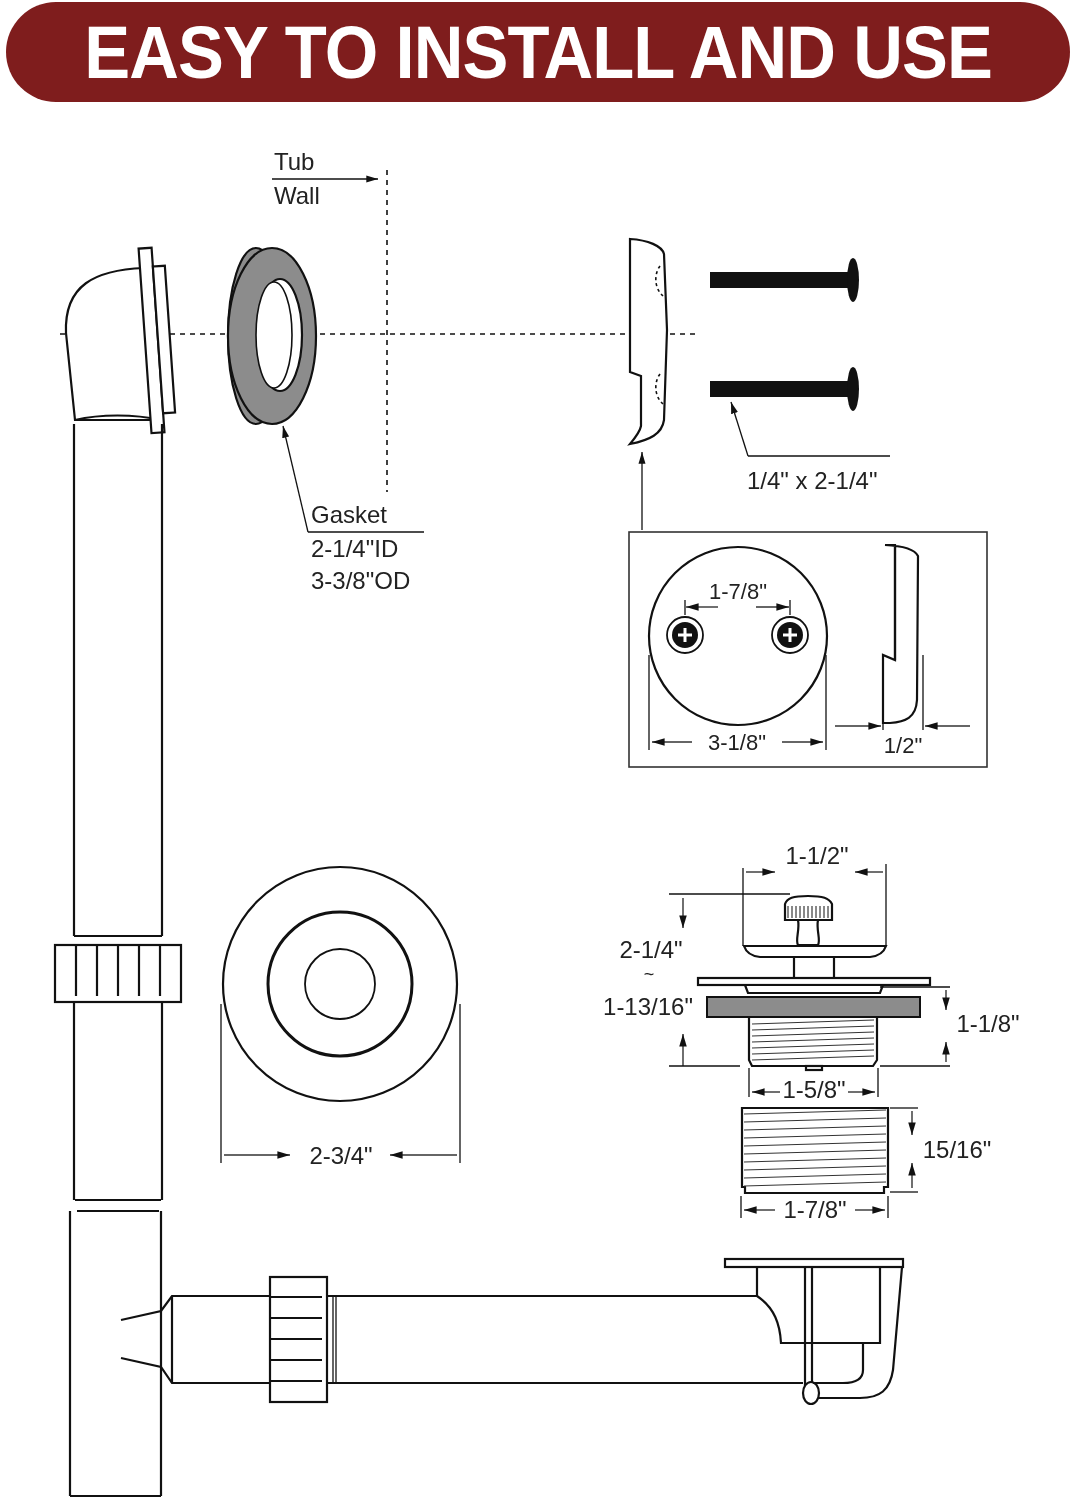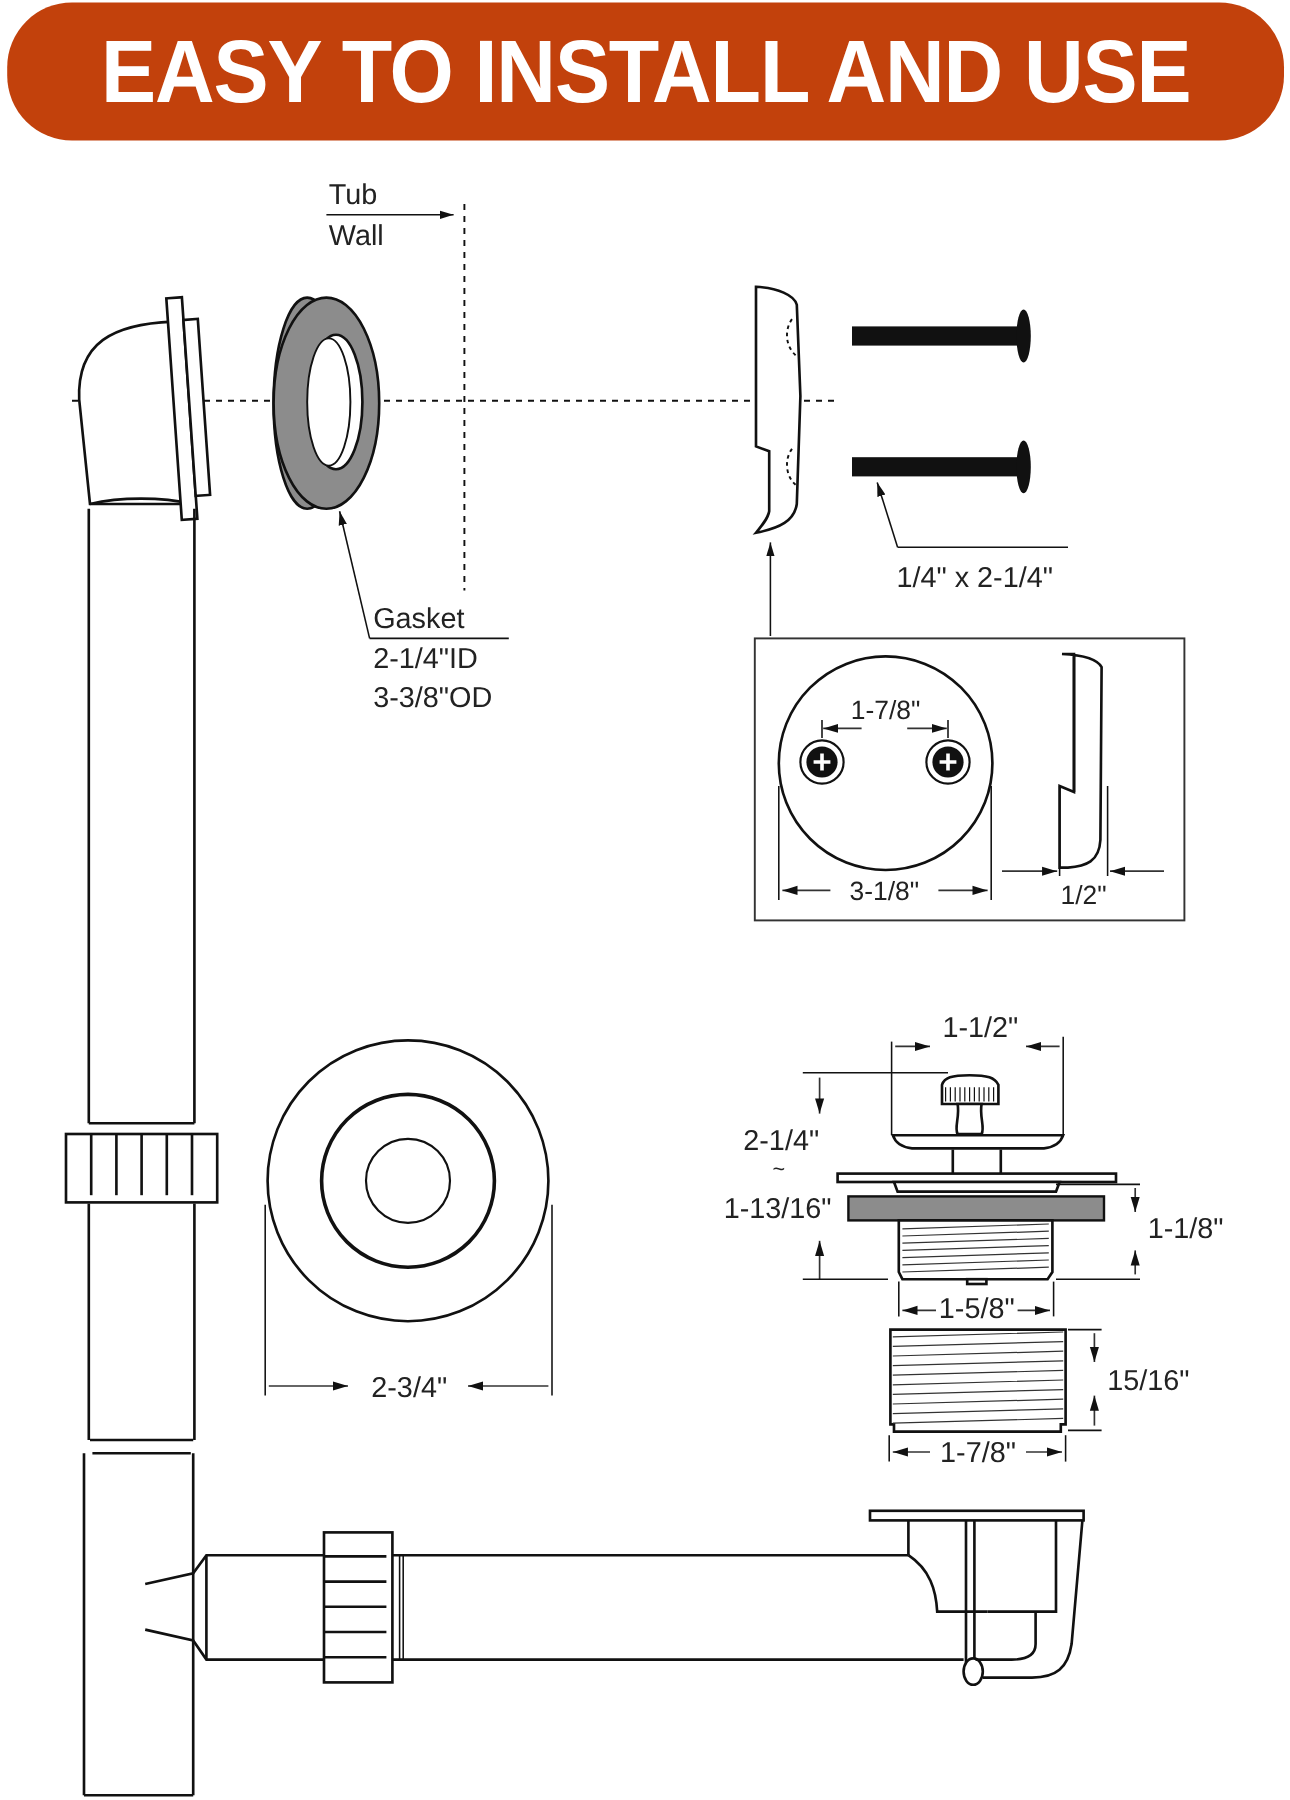--- a/index.html
+++ b/index.html
@@ -1,19 +1,19 @@
 <!DOCTYPE html>
 <html><head>
 <meta charset="utf-8">
 <style>
   html, body { margin: 0; padding: 0; background: #ffffff; }
   body { width: 1075px; height: 1500px; position: relative; overflow: hidden; font-family: "Liberation Sans", sans-serif; }
   .banner {
-    position: absolute; left: 6px; top: 2px; width: 1064px; height: 115px;
-    background: #c2410c; border-radius: 54px;
+    position: absolute; left: 6px; top: 2px; width: 1064px; height: 100px;
+    background: #7f1d1d; border-radius: 54px;
     display: flex; align-items: center; justify-content: center;
   }
   .banner-text {
     color: #ffffff; font-family: "Liberation Sans", sans-serif; font-weight: bold;
     font-size: 74px; letter-spacing: -1px; transform: scaleX(0.93);
   }
   svg.diagram { position: absolute; left: 0; top: 0; }
   svg text { font-family: "Liberation Sans", sans-serif; fill: #222; }
   .ln { stroke: #111; stroke-width: 2.2; fill: none; }
   .lnw { stroke: #111; stroke-width: 2.2; fill: #fff; }

